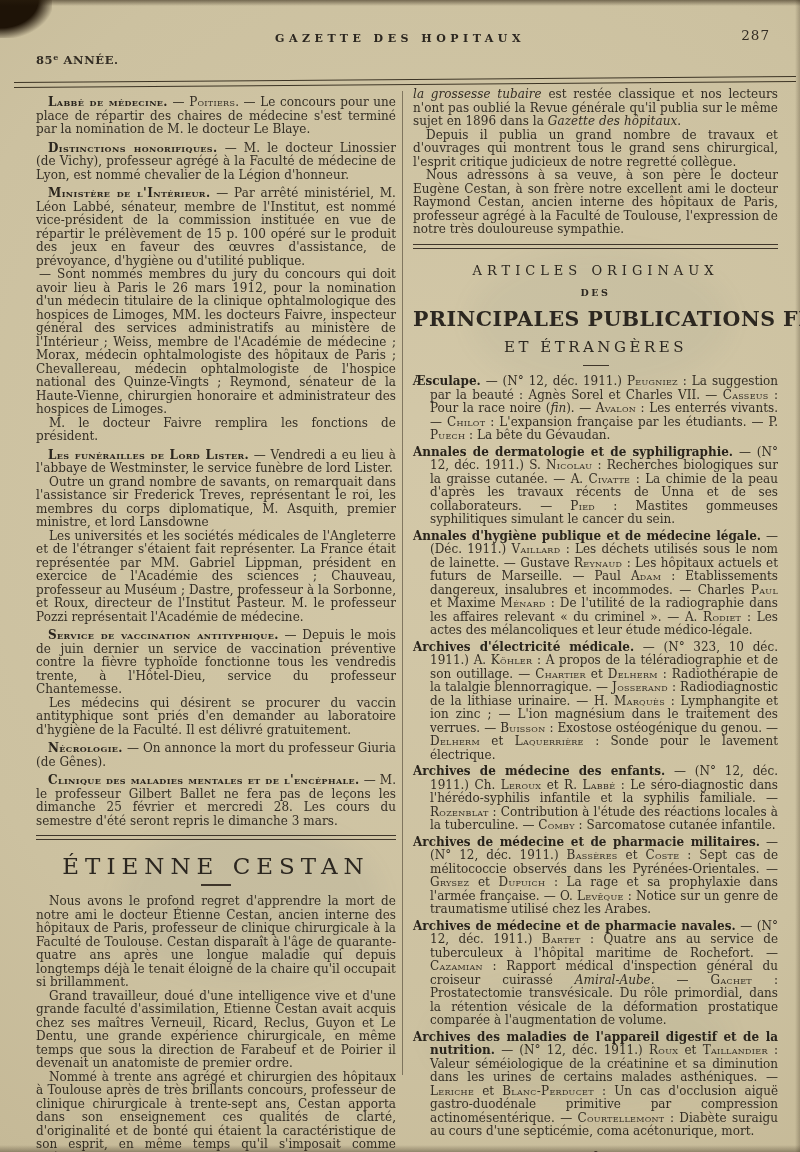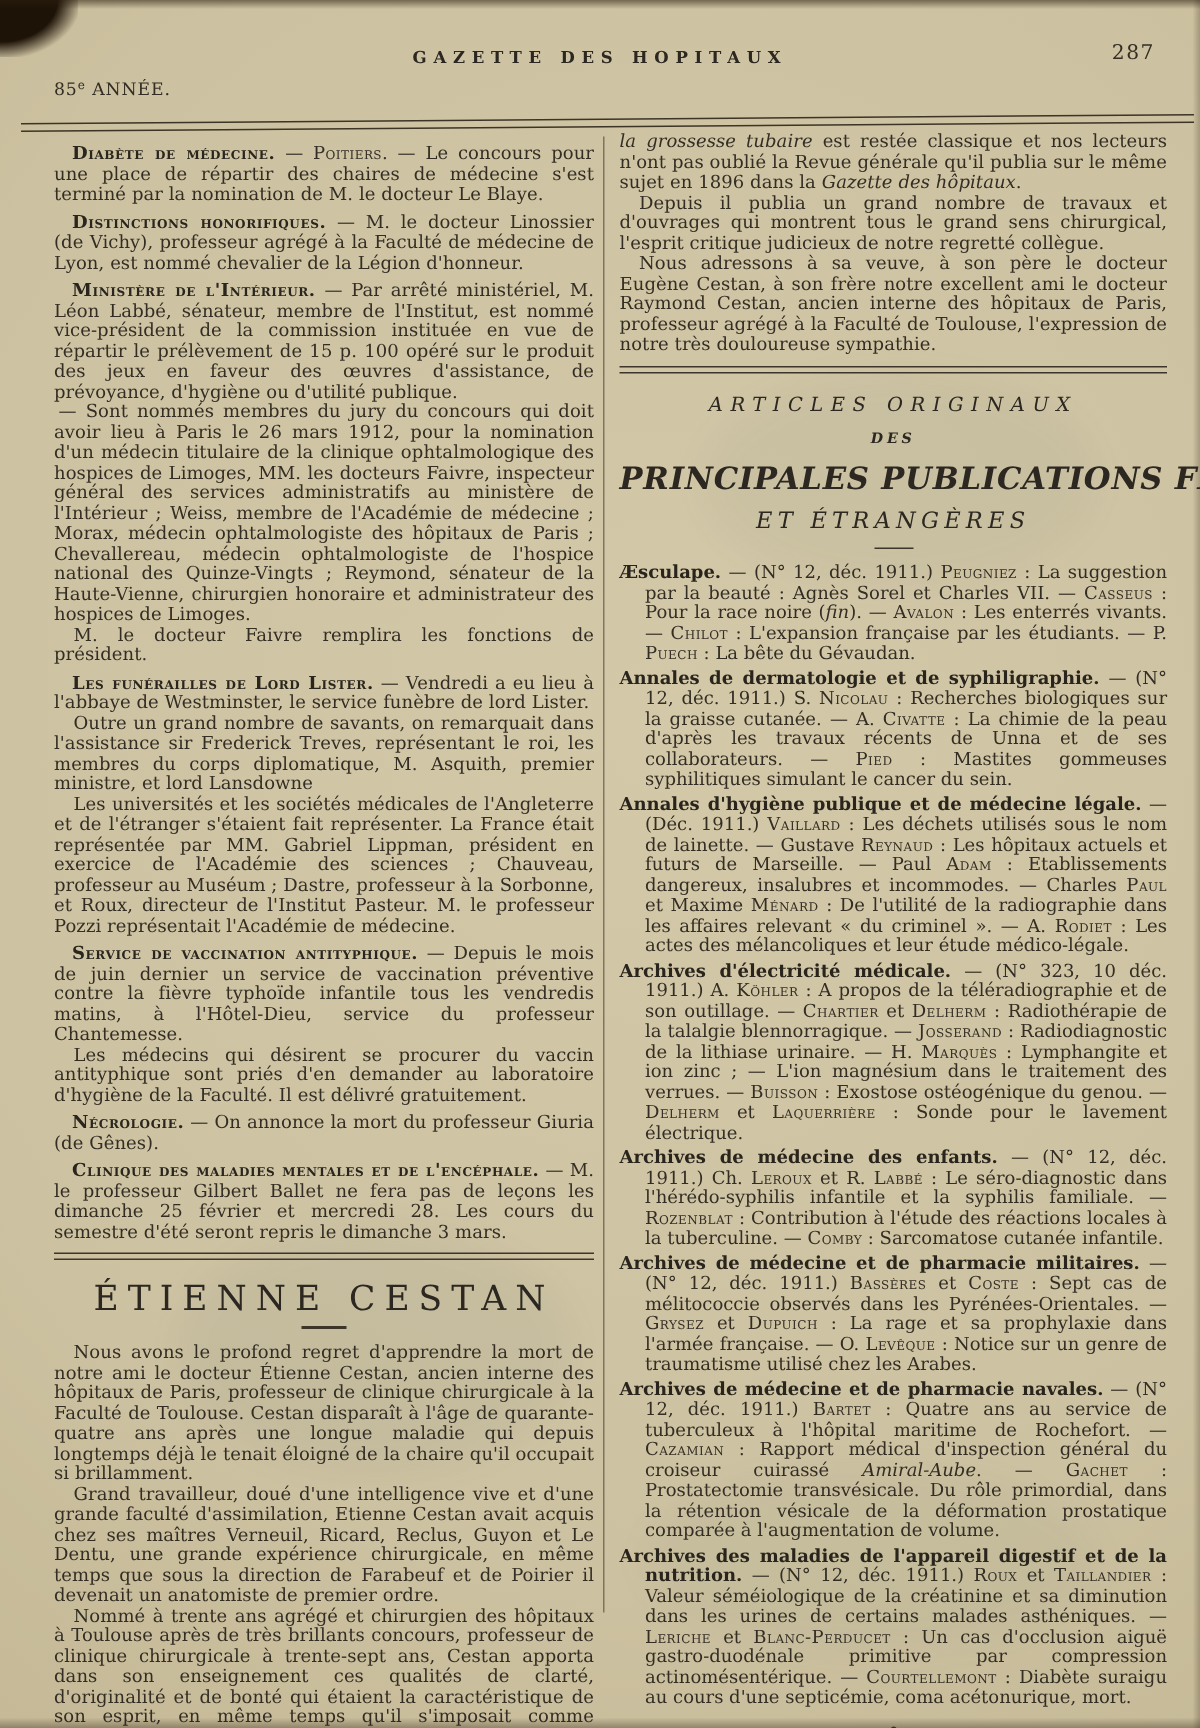--- a/index.html
+++ b/index.html
@@ -20,21 +20,21 @@
   .edge-bottom{position:absolute;left:0;right:0;bottom:0;height:7px;
     background:linear-gradient(to top,rgba(42,30,14,.35),rgba(42,30,14,0));}
   .edge-right{position:absolute;top:0;bottom:0;right:0;width:5px;
     background:linear-gradient(to left,rgba(42,30,14,.25),rgba(42,30,14,0));}
   .stain{position:absolute;border-radius:50%;filter:blur(10px);pointer-events:none;}
   .stain1{left:120px;top:820px;width:260px;height:160px;background:rgba(95,115,125,.07);}
   .stain2{left:470px;top:250px;width:260px;height:140px;background:rgba(95,115,125,.06);}
   .stain3{left:430px;top:980px;width:300px;height:120px;background:rgba(95,115,125,.05);}
 
   
-  .annee{position:absolute;left:36px;top:52px;font-size:11.5px;font-weight:400;letter-spacing:.6px;white-space:nowrap;}
+  .annee{position:absolute;left:36px;top:52px;font-size:11.5px;font-weight:700;letter-spacing:.6px;white-space:nowrap;}
   .masthead-title{position:absolute;top:32px;left:0;right:0;text-align:center;
     font-size:11px;font-weight:700;letter-spacing:4.5px;color:#2c2720;}
   .pagenum{position:absolute;top:27px;right:30px;font-size:13.5px;letter-spacing:1px;}
   .header-rule{position:absolute;top:79px;left:14px;right:4px;height:4px;
     border-top:1.6px solid #3c3425;border-bottom:1px solid #3c3425;transform:rotate(-0.45deg);}
 
   
   .columns{position:absolute;top:91px;left:36px;right:22px;bottom:6px;}
   .col-left{position:absolute;left:0;top:0;width:360px;}
   .col-divider{position:absolute;left:366px;top:0;height:984px;width:1px;background:rgba(62,52,38,.55);}
@@ -50,21 +50,21 @@
   .seg-sc{font-variant:small-caps;letter-spacing:.3px;}
   .seg-i{font-style:italic;}
   .seg-jname{font-weight:700;color:#29241c;}
   .seg-sup{font-size:8px;vertical-align:4px;}
 
   .rule-double{height:3px;border-top:1.4px solid #3e352a;border-bottom:1px solid #3e352a;margin-top:7px;}
   .ob-title{text-align:center;font-size:23px;font-weight:400;letter-spacing:6px;
     margin:13px 0 5px;color:#2c2720;white-space:nowrap;}
   .short-rule{width:30px;height:2px;background:#3e352a;margin:0 auto 9px;}
 
-  .articles-heading{text-align:center;color:#2c2720;font-style:italic;}
+  .articles-heading{text-align:center;color:#2c2720;}
   .ah-1{margin-top:14px;font-size:13px;letter-spacing:5px;font-weight:400;}
   .ah-2{margin-top:9px;font-size:9.5px;letter-spacing:2.5px;font-weight:700;}
   .ah-3{margin-top:9px;font-size:20.5px;letter-spacing:.5px;font-weight:700;white-space:nowrap;}
   .ah-4{margin-top:7px;font-size:15px;letter-spacing:3.5px;font-weight:400;}
   .ah-rule{width:26px;height:1.6px;background:#3e352a;margin:9px auto 9px;}
 
   p.entry{margin:3px 0 0;padding-left:17px;text-indent:-17px;text-align:justify;
     font-size:12px;line-height:13.5px;}
 
   .end-ornament{position:relative;width:210px;height:6px;margin:12px auto 0;}
@@ -81,29 +81,29 @@
   <div class="annee"><span>85</span><span class="seg-sup">e</span><span> ANNÉE.</span></div>
   <div class="masthead-title">GAZETTE DES HOPITAUX</div>
   <div class="pagenum">287</div>
   <div class="header-rule"></div>
 
   <div class="columns">
 
     <div class="col-left">
       <div>
 
-      <p class="para lead-para"><span class="seg-lead">Diabète de médecine.</span><span> — </span><span class="seg-sc">Poitiers</span><span>. — Le concours pour une place de répartir des chaires de médecine s'est terminé par la nomination de M. le docteur Le Blaye.</span></p>
+      <p class="para lead-para"><span class="seg-lead">Labbé de médecine.</span><span> — </span><span class="seg-sc">Poitiers</span><span>. — Le concours pour une place de répartir des chaires de médecine s'est terminé par la nomination de M. le docteur Le Blaye.</span></p>
           <p class="para lead-para"><span class="seg-lead">Distinctions honorifiques.</span><span> — M. le docteur Linossier (de Vichy), professeur agrégé à la Faculté de médecine de Lyon, est nommé chevalier de la Légion d'honneur.</span></p>
           <p class="para lead-para"><span class="seg-lead">Ministère de l'Intérieur.</span><span> — Par arrêté ministériel, M. Léon Labbé, sénateur, membre de l'Institut, est nommé vice-président de la commission instituée en vue de répartir le prélèvement de 15 p. 100 opéré sur le produit des jeux en faveur des œuvres d'assistance, de prévoyance, d'hygiène ou d'utilité publique.</span></p>
           <p class="para dash-para"><span>— Sont nommés membres du jury du concours qui doit avoir lieu à Paris le 26 mars 1912, pour la nomination d'un médecin titulaire de la clinique ophtalmologique des hospices de Limoges, MM. les docteurs Faivre, inspecteur général des services administratifs au ministère de l'Intérieur ; Weiss, membre de l'Académie de médecine ; Morax, médecin ophtalmologiste des hôpitaux de Paris ; Chevallereau, médecin ophtalmologiste de l'hospice national des Quinze-Vingts ; Reymond, sénateur de la Haute-Vienne, chirurgien honoraire et administrateur des hospices de Limoges.</span></p>
           <p class="para indent"><span>M. le docteur Faivre remplira les fonctions de président.</span></p>
           <p class="para lead-para"><span class="seg-lead">Les funérailles de Lord Lister.</span><span> — Vendredi a eu lieu à l'abbaye de Westminster, le service funèbre de lord Lister.</span></p>
           <p class="para indent"><span>Outre un grand nombre de savants, on remarquait dans l'assistance sir Frederick Treves, représentant le roi, les membres du corps diplomatique, M. Asquith, premier ministre, et lord Lansdowne</span></p>
           <p class="para indent"><span>Les universités et les sociétés médicales de l'Angleterre et de l'étranger s'étaient fait représenter. La France était représentée par MM. Gabriel Lippman, président en exercice de l'Académie des sciences ; Chauveau, professeur au Muséum ; Dastre, professeur à la Sorbonne, et Roux, directeur de l'Institut Pasteur. M. le professeur Pozzi représentait l'Académie de médecine.</span></p>
-          <p class="para lead-para"><span class="seg-lead">Service de vaccination antityphique.</span><span> — Depuis le mois de juin dernier un service de vaccination préventive contre la fièvre typhoïde infantile tous les vendredis matins, à l'Hôtel-Dieu, service du professeur Chantemesse.</span></p>
+          <p class="para lead-para"><span class="seg-lead">Service de vaccination antityphique.</span><span> — Depuis le mois de juin dernier un service de vaccination préventive contre la fièvre typhoïde fonctionne tous les vendredis trente, à l'Hôtel-Dieu, service du professeur Chantemesse.</span></p>
           <p class="para indent"><span>Les médecins qui désirent se procurer du vaccin antityphique sont priés d'en demander au laboratoire d'hygiène de la Faculté. Il est délivré gratuitement.</span></p>
           <p class="para lead-para"><span class="seg-lead">Nécrologie.</span><span> — On annonce la mort du professeur Giuria (de Gênes).</span></p>
           <p class="para lead-para"><span class="seg-lead">Clinique des maladies mentales et de l'encéphale.</span><span> — M. le professeur Gilbert Ballet ne fera pas de leçons les dimanche 25 février et mercredi 28. Les cours du semestre d'été seront repris le dimanche 3 mars.</span></p>
         </div>
 
       <div class="rule-double"></div>
       <h1 class="ob-title">ÉTIENNE CESTAN</h1>
       <div class="short-rule"></div>
 
       <div>

